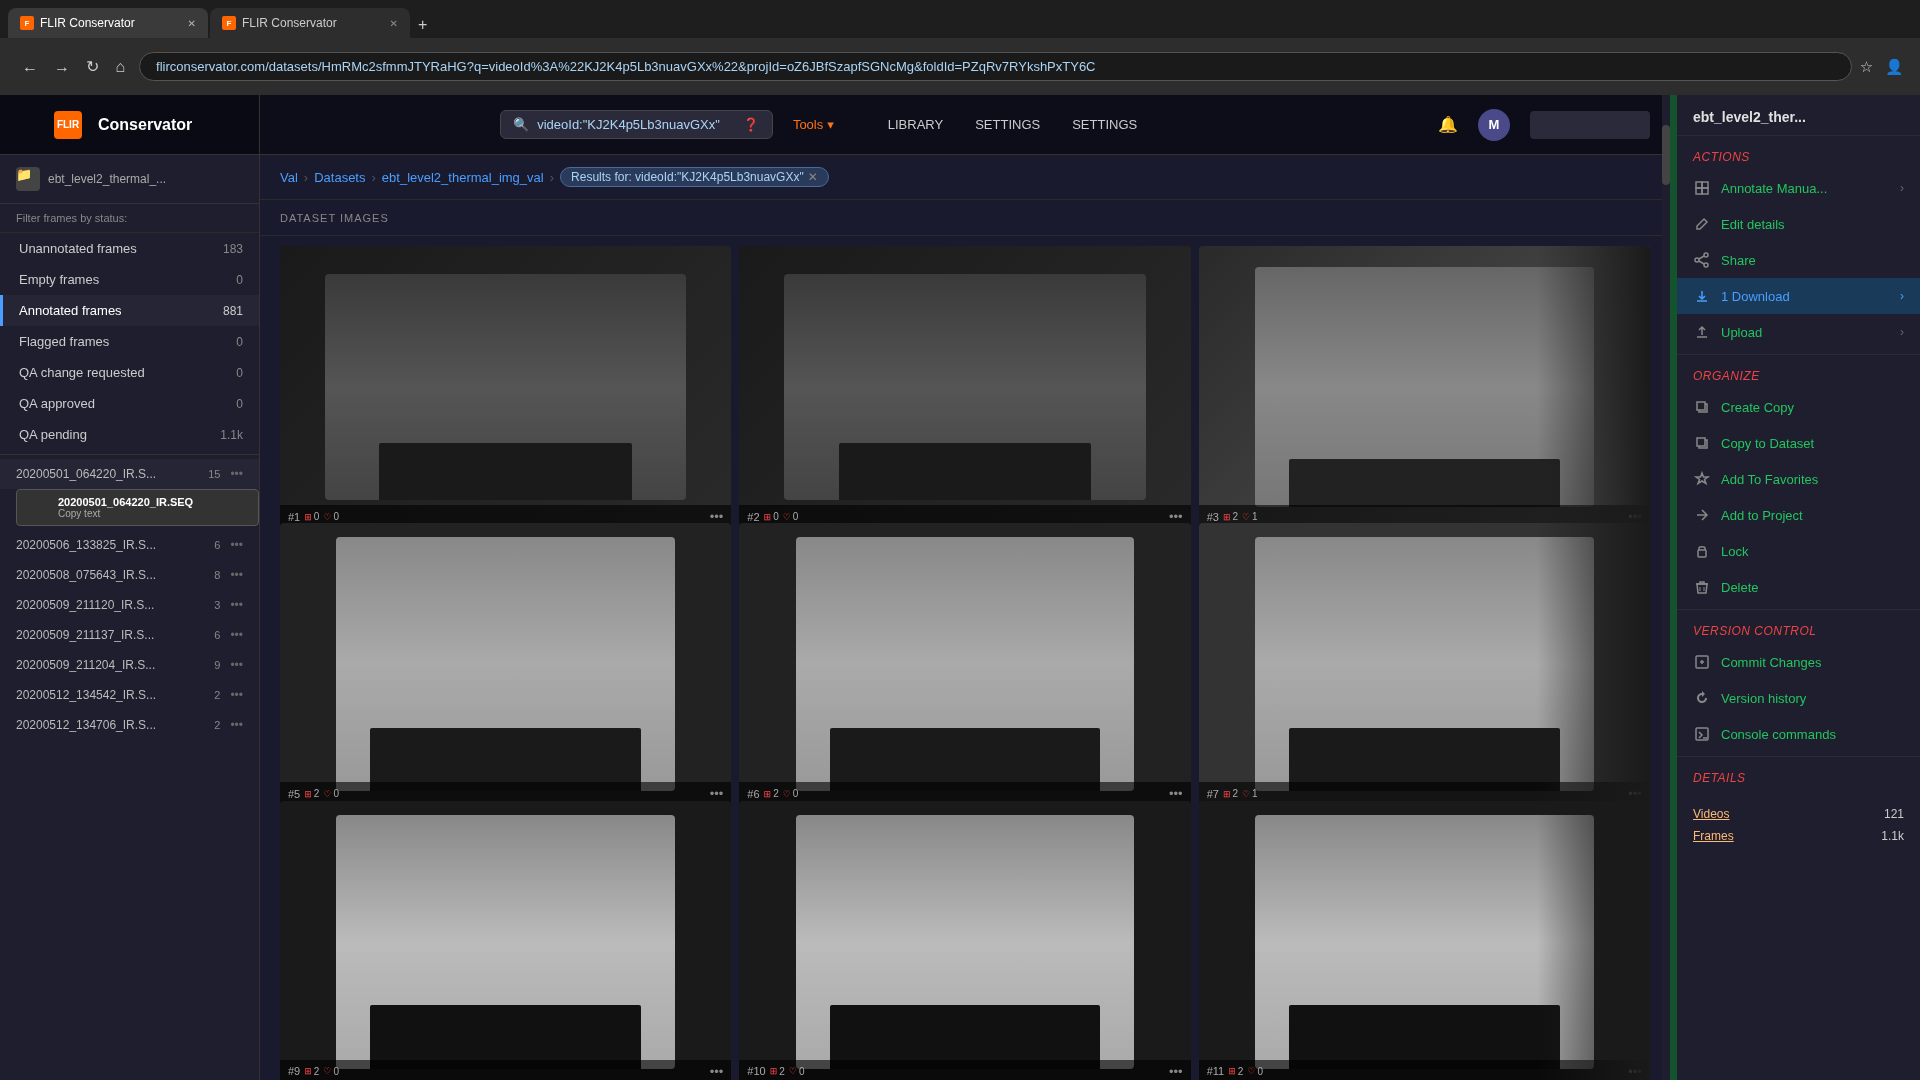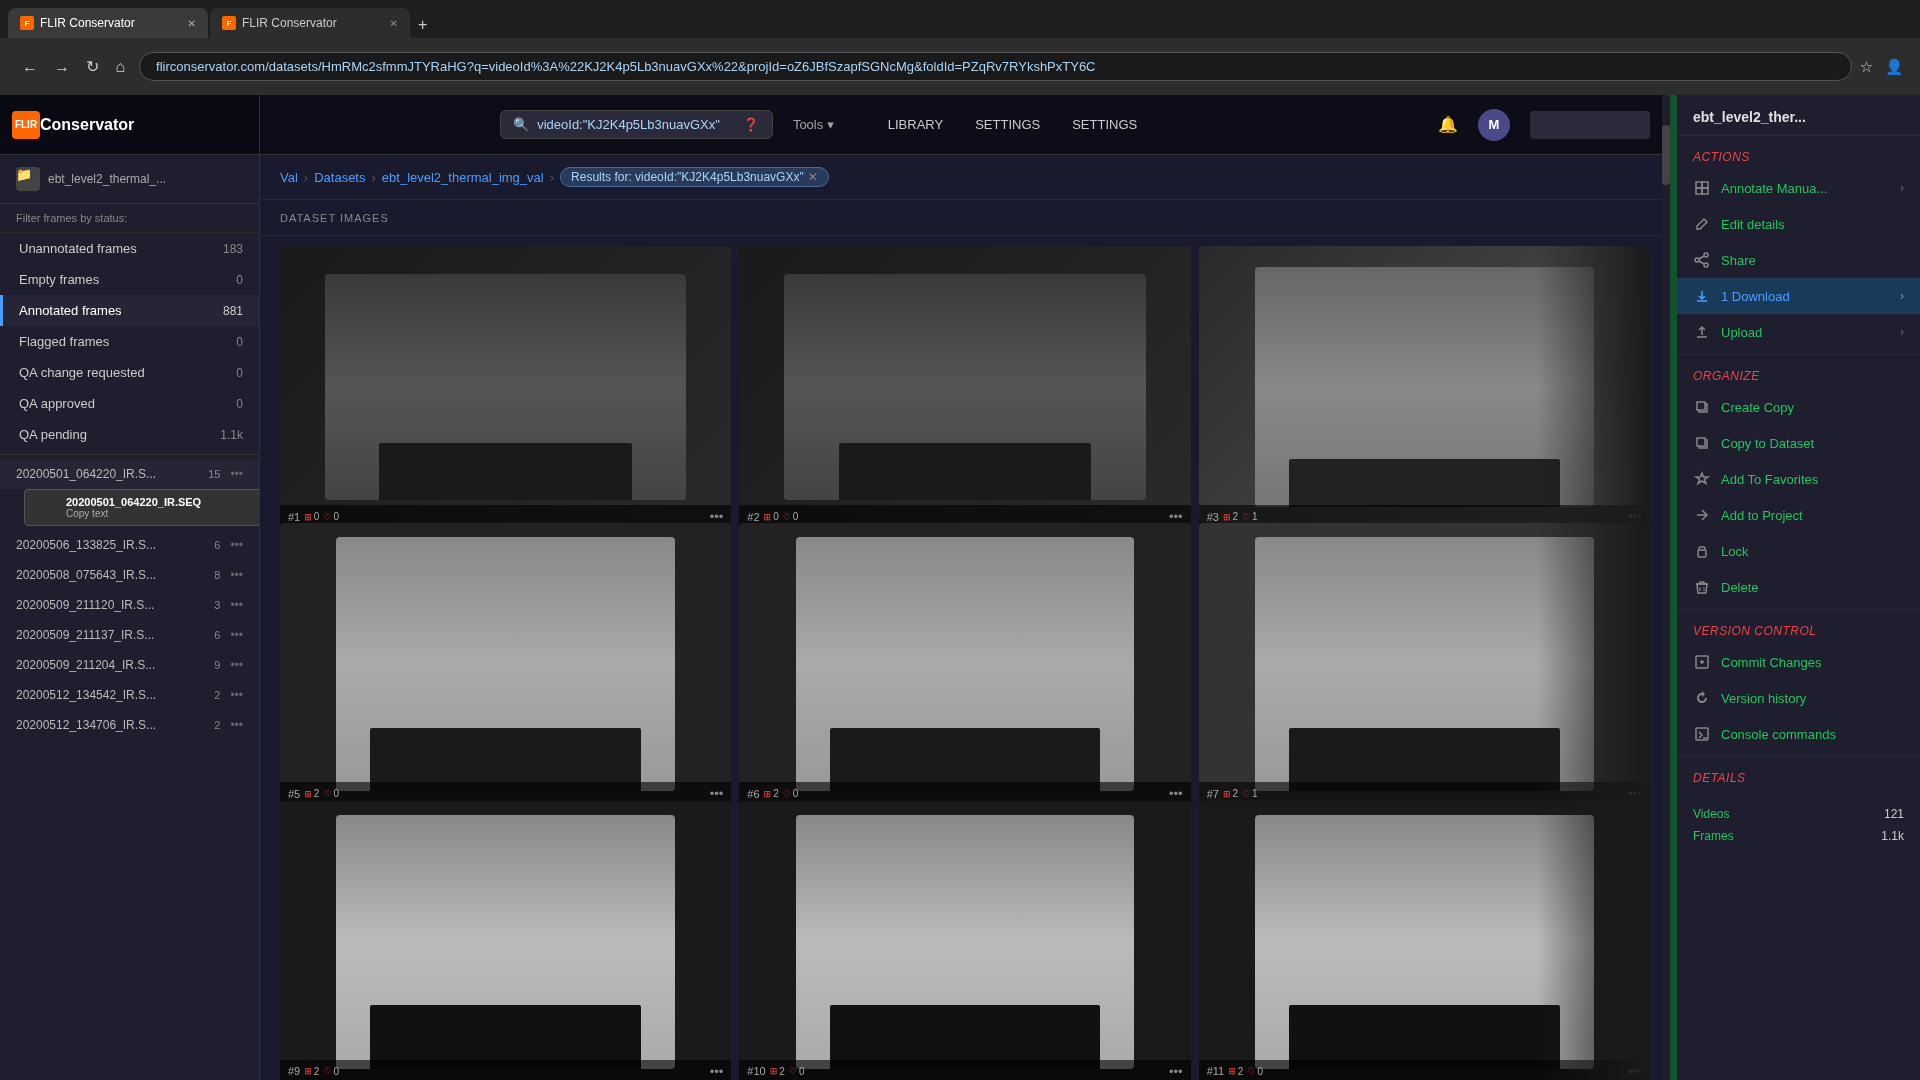--- a/index.html
+++ b/index.html
@@ -68,44 +68,44 @@
     .img-tag-icon { font-size: 9px; color: #f44; }
     .img-dots { margin-left: auto; color: #888; cursor: pointer; }
     .img-partial { position: absolute; top: 0; right: 0; width: 25%; height: 100%; background: linear-gradient(90deg, transparent, #1a1a1a); }
 
     
     .right-panel { width: 250px; background: #1e1e2e; border-left: 7px solid #14532d; overflow-y: auto; flex-shrink: 0; }
     .right-panel-inner { padding: 0; }
 
     
     .app-header { background: #0d0d1a; display: flex; align-items: center; padding: 0 20px; height: 60px; gap: 20px; border-bottom: 1px solid #333; }
-    .app-logo { display: flex; align-items: center; gap: 0; color: #fff; font-size: 16px; font-weight: bold; }
+    .app-logo { display: flex; align-items: center; gap: 16px; color: #fff; font-size: 16px; font-weight: bold; margin-left: 42px; }
     .logo-icon { background: #f60; width: 28px; height: 28px; border-radius: 4px; display: flex; align-items: center; justify-content: center; font-size: 10px; color: #fff; font-weight: bold; }
     .search-bar { flex: 1; max-width: 500px; background: #2a2a3a; border: 1px solid #444; border-radius: 6px; padding: 6px 12px; display: flex; align-items: center; gap: 8px; }
     .search-bar input { background: none; border: none; outline: none; color: #fff; flex: 1; font-size: 13px; }
     .search-icon { color: #888; cursor: pointer; }
     .help-icon { color: #888; cursor: pointer; }
     .header-nav { display: flex; gap: 4px; margin-left: 20px; }
     .header-nav-item { padding: 6px 14px; color: #ccc; cursor: pointer; border-radius: 4px; font-size: 13px; }
     .header-spacer { flex: 1; }
     .notif-icon { color: #888; cursor: pointer; font-size: 16px; }
     .user-avatar { width: 32px; height: 32px; background: #4a4a8a; border-radius: 50%; display: flex; align-items: center; justify-content: center; font-weight: bold; color: #fff; cursor: pointer; }
-    .tools-btn { color: #a3a3a3; font-size: 13px; cursor: pointer; display: flex; align-items: flex-start; gap: 4px; }
+    .tools-btn { color: #f97316; font-size: 13px; cursor: pointer; display: flex; align-items: flex-start; gap: 4px; }
 
     
     .rp-title { padding: 14px 16px 6px; font-size: 14px; font-weight: bold; color: #e0e0e0; }
     .rp-section-title { padding: 10px 16px 6px; font-size: 12px; color: #ef4444; text-transform: uppercase; letter-spacing: 0.5px; font-style: italic; }
     .rp-item { display: flex; align-items: center; padding: 9px 16px; cursor: pointer; gap: 10px; }
     .rp-item-icon { width: 18px; height: 18px; flex-shrink: 0; display: flex; align-items: center; justify-content: center; color: #888; font-size: 14px; }
     .rp-item-label { color: #22c55e; font-size: 13px; flex: 1; }
     .rp-item-arrow { color: #666; font-size: 12px; }
     .rp-divider { height: 1px; background: #2a2a3a; margin: 4px 0; }
     .rp-details { padding: 12px 16px; }
     .rp-detail-row { display: flex; justify-content: space-between; align-items: center; padding: 4px 0; }
-    .rp-detail-label { color: #22c55e; font-size: 12px; }
+    .rp-detail-label { color: #fdba74; font-size: 12px; text-decoration: underline; }
     .rp-detail-value { color: #ccc; font-size: 12px; }
 
     
     .rp-item.highlight { background: #1a3a5a; }
     .rp-item.highlight .rp-item-label { color: #fff; }
   </style>
 </head>
 <body>
 
 <div class="browser-chrome">
@@ -183,21 +183,21 @@
         <span class="filter-item-count">1.1k</span>
       </div>
       <div class="sidebar-divider"></div>
 
       <div style="position:relative;">
         <div class="video-item active">
           <span class="video-name">20200501_064220_IR.S...</span>
           <span class="video-count">15</span>
           <span class="video-dots">•••</span>
         </div>
-        <div class="tooltip" style="position:relative; left:16px; top:0; margin:0 8px 4px; font-size:11px;padding-left:41px;">
+        <div class="tooltip" style="position:relative; left:8px; top:0; margin:0 8px 4px; font-size:11px;padding-left:41px;">
           <div class="tooltip-title">20200501_064220_IR.SEQ</div>
           <div class="tooltip-sub">Copy text</div>
         </div>
       </div>
       <div class="video-item">
         <span class="video-name">20200506_133825_IR.S...</span>
         <span class="video-count">6</span>
         <span class="video-dots">•••</span>
       </div>
       <div class="video-item">

